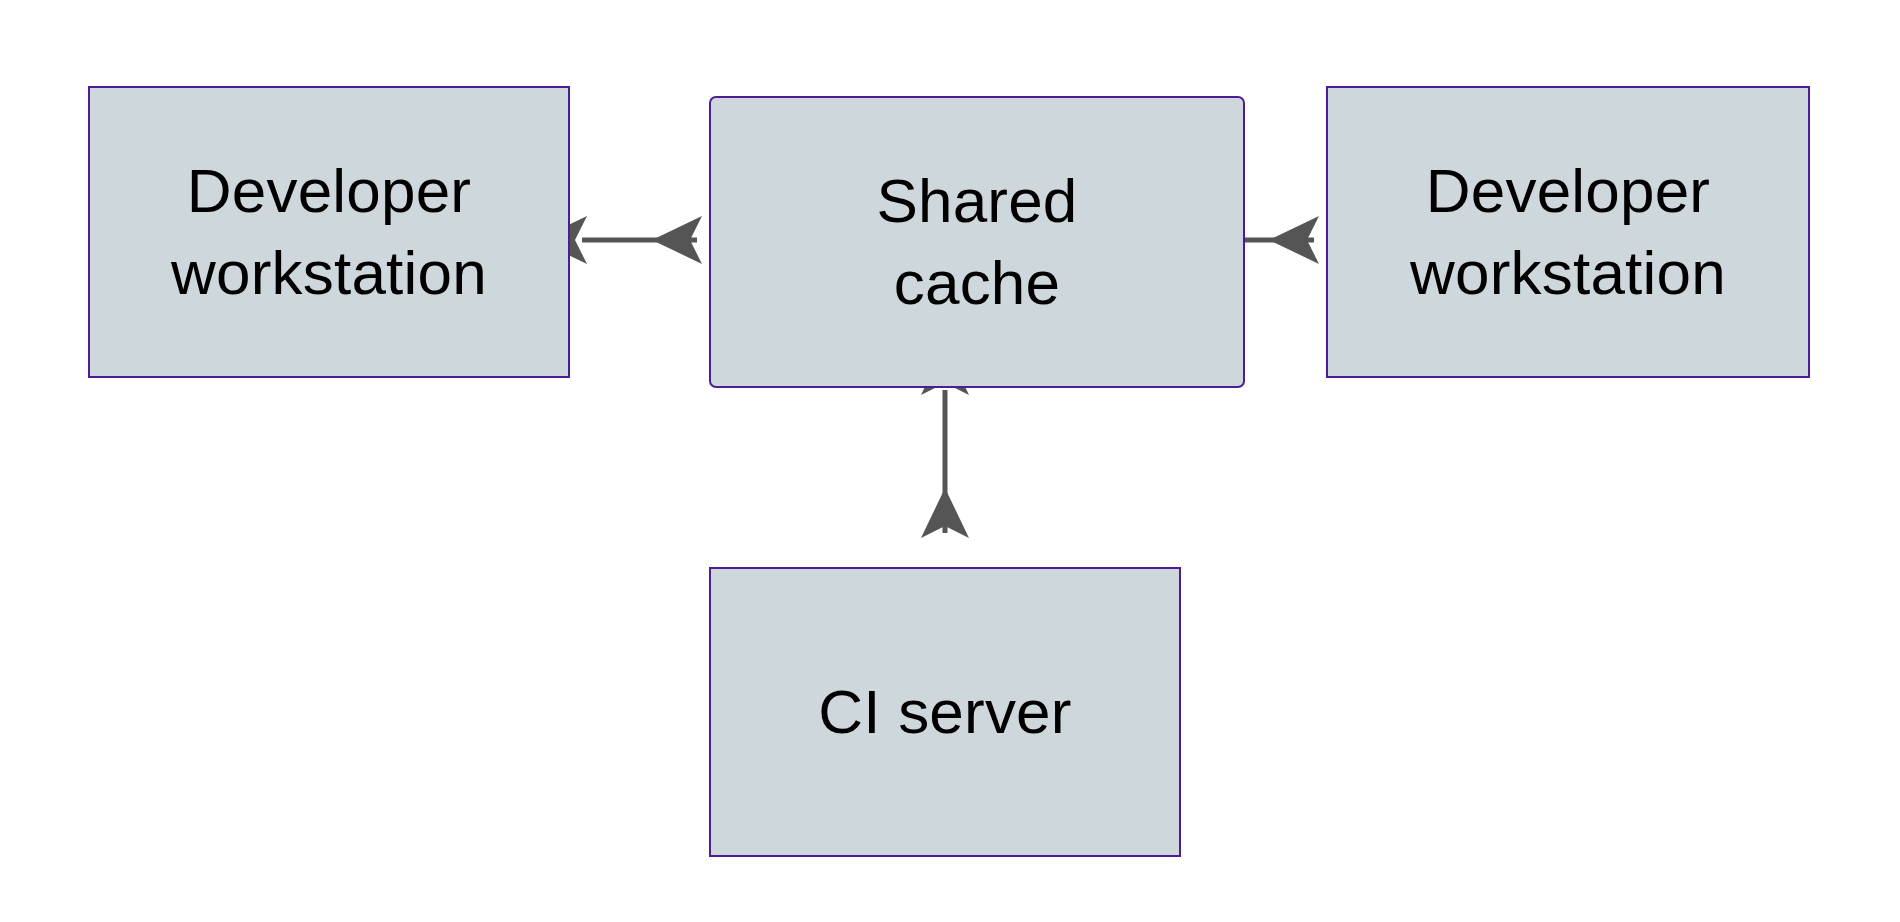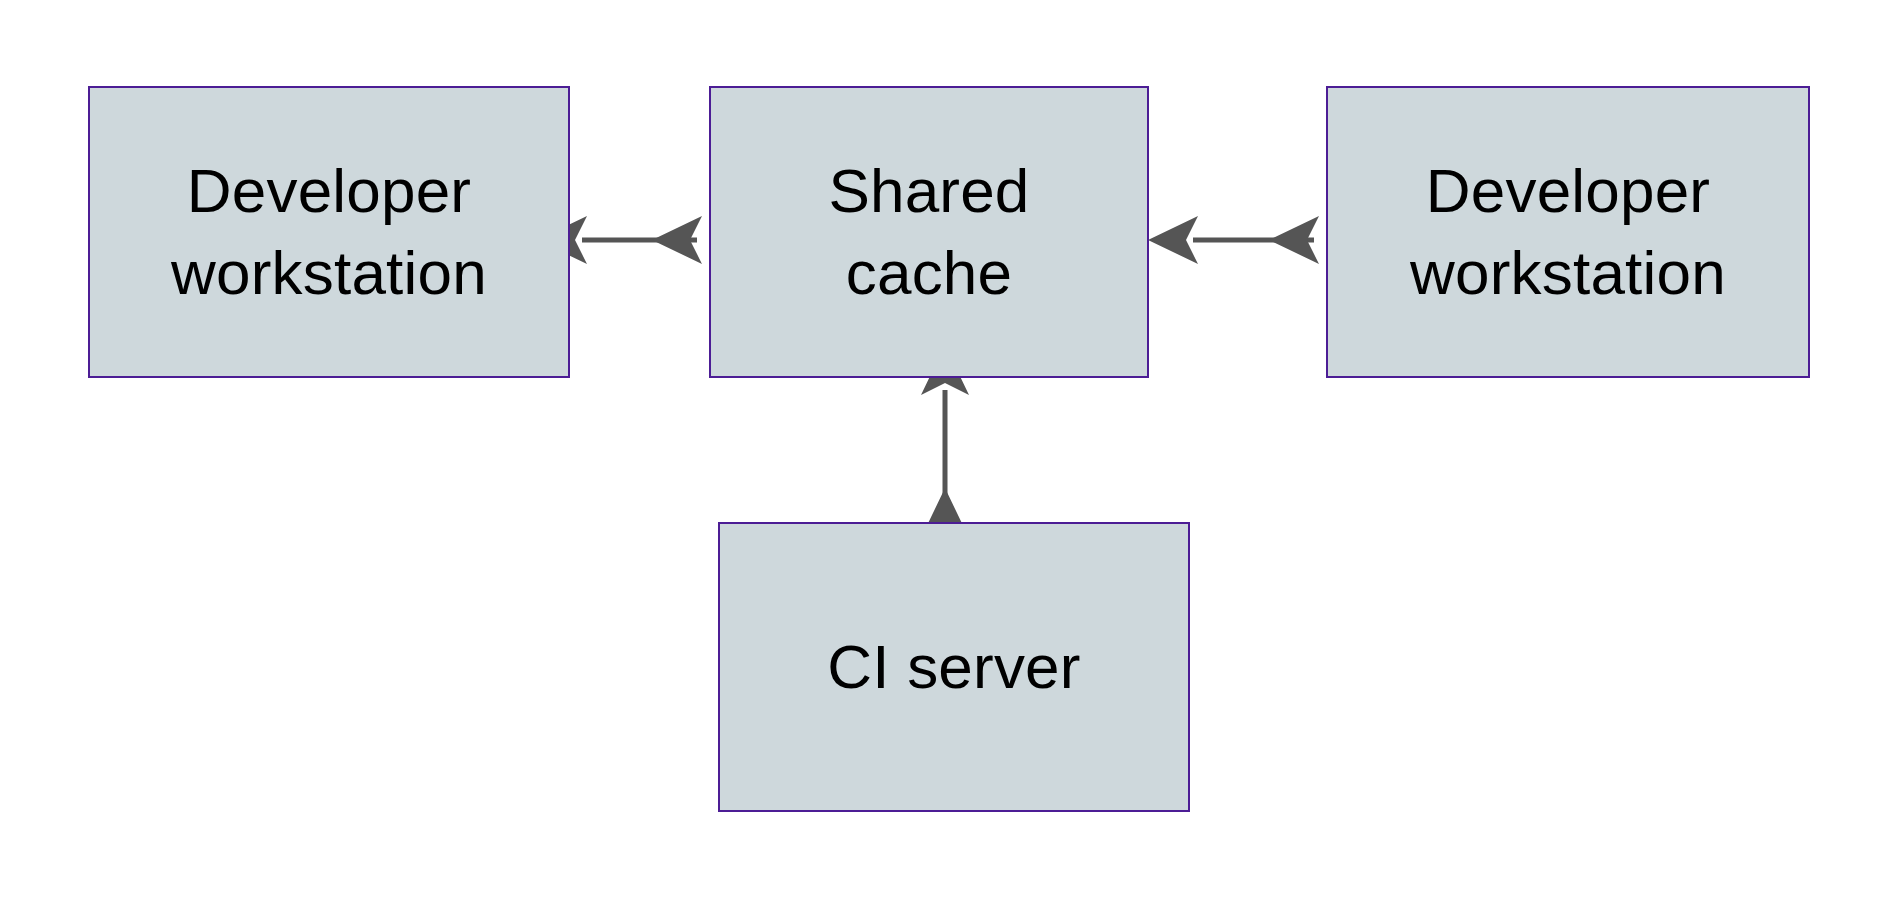--- a/index.html
+++ b/index.html
@@ -91,27 +91,27 @@
       </defs>
       <line x1="18" y1="12" x2="18" y2="155" stroke="#555555" stroke-width="5" marker-start="url(#ah-t3)" marker-end="url(#ah-b3)"></line>
     </svg>
   </div>
 
   <div class="node" style="left:88px; top:86px; width:482px; height:292px;">
     <span class="node-label">Developer
 workstation</span>
   </div>
 
-  <div class="node" style="left:709px; top:86px; width:440px; height:292px;">
+  <div class="node" style="left:709px; top:96px; width:536px; height:292px;border-radius:7px;">
     <span class="node-label">Shared
 cache</span>
   </div>
 
   <div class="node" style="left:1326px; top:86px; width:484px; height:292px;">
     <span class="node-label">Developer
 workstation</span>
   </div>
 
-  <div class="node" style="left:709px; top:522px; width:472px; height:290px;margin-left:9px;">
+  <div class="node" style="left:709px; top:567px; width:472px; height:290px;">
     <span class="node-label">CI server</span>
   </div>
 
 </div>
 
 </body></html>

